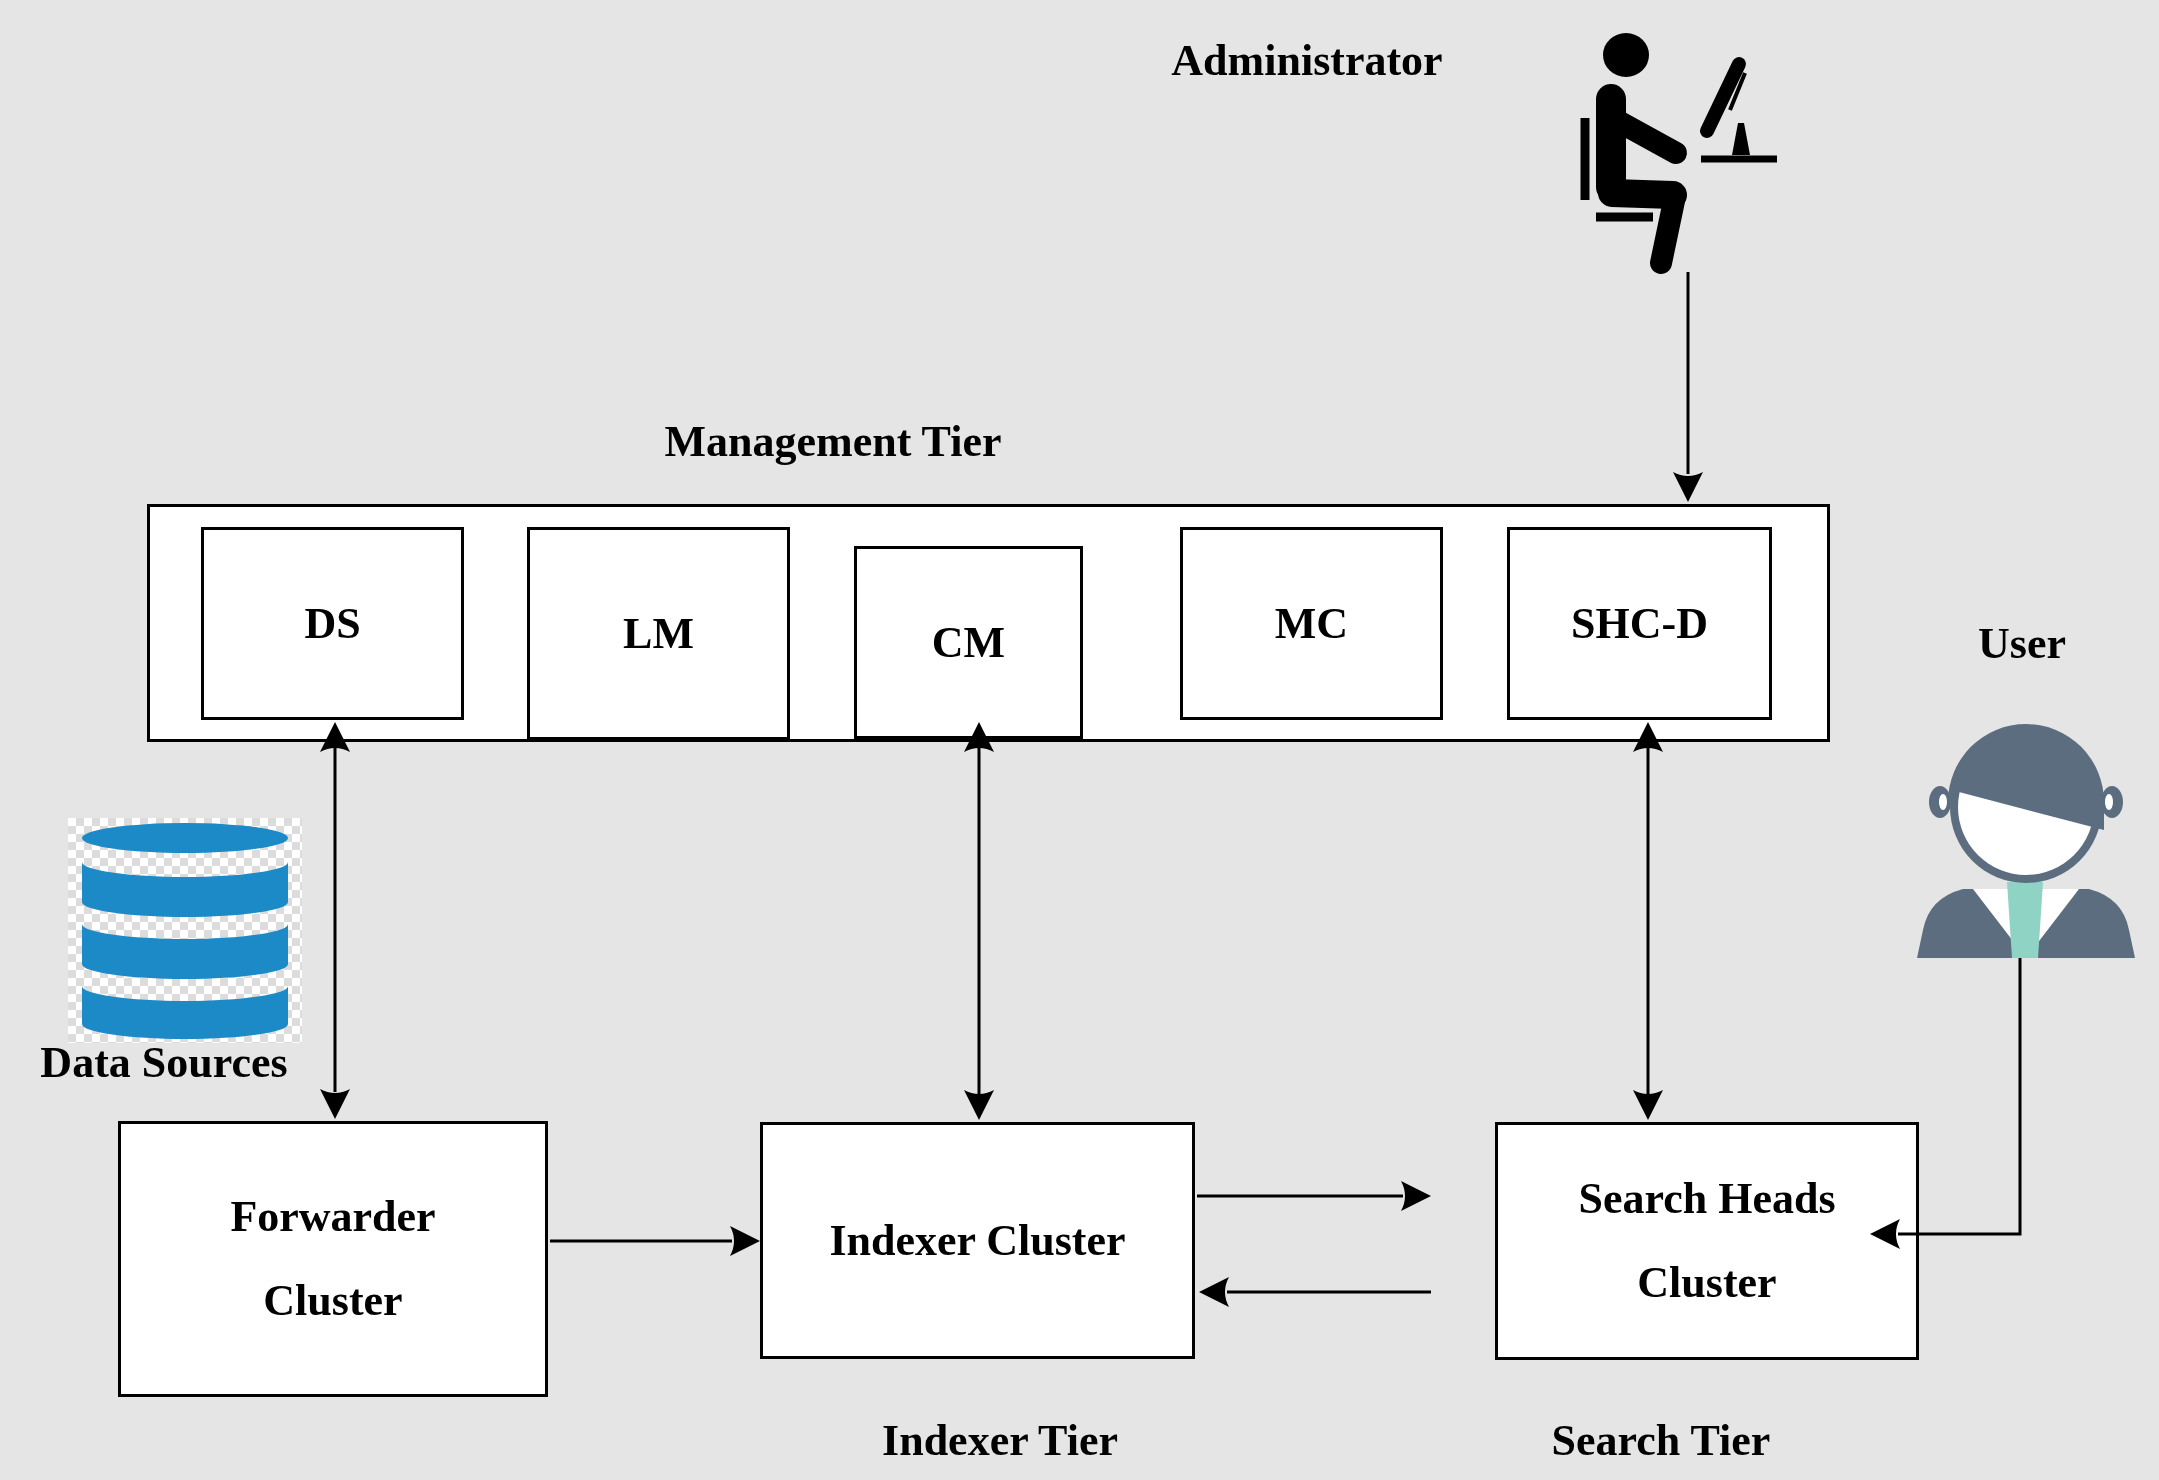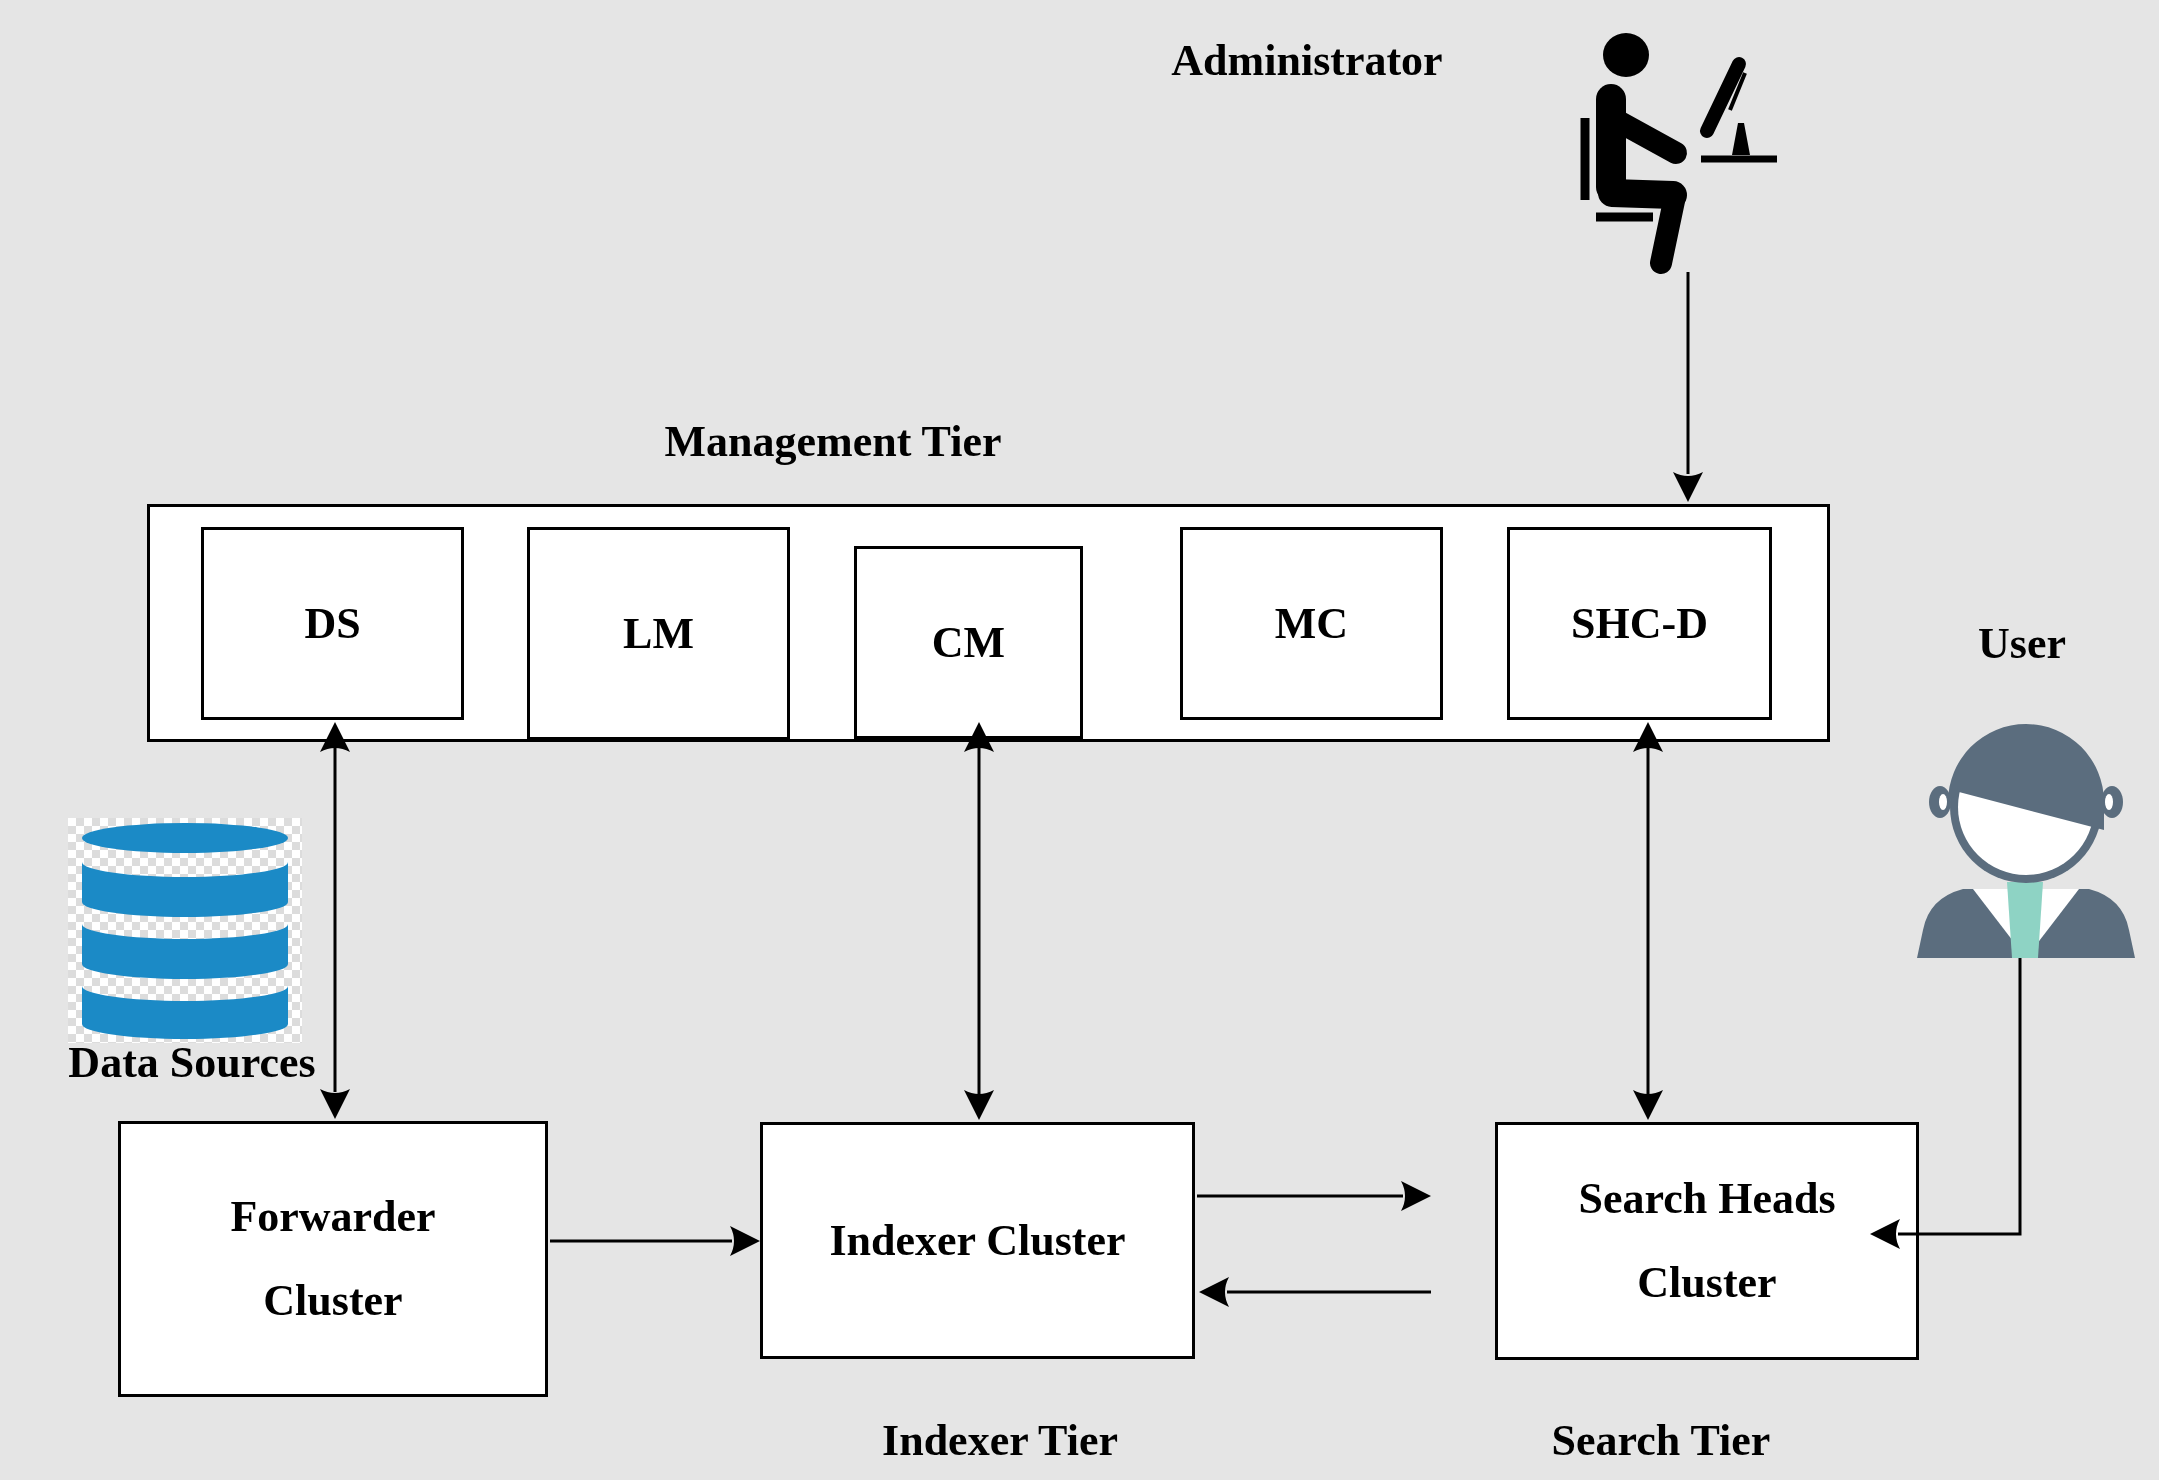--- a/index.html
+++ b/index.html
@@ -63,21 +63,21 @@
   svg{display:block;}
 </style>
 </head>
 <body>
 
 <div id="canvas">
 
   <div class="lbl" style="left:1307px;top:60px;">Administrator</div>
   <div class="lbl" style="left:833px;top:441px;">Management Tier</div>
   <div class="lbl" style="left:2022px;top:643px;">User</div>
-  <div class="lbl" style="left:164px;top:1062px;margin-left:28px;">Data Sources</div>
+  <div class="lbl" style="left:164px;top:1062px;">Data Sources</div>
   <div class="lbl" style="left:1000px;top:1440px;">Indexer Tier</div>
   <div class="lbl" style="left:1661px;top:1440px;">Search Tier</div>
 
   <div id="mgmt-container" style="left:147px;top:504px;width:1683px;height:238px;"></div>
 
   <div class="node-box" style="left:201px;top:527px;width:263px;height:193px;">
       <span>DS</span>
     </div>
   <div class="node-box" style="left:527px;top:527px;width:263px;height:213px;">
       <span>LM</span>

